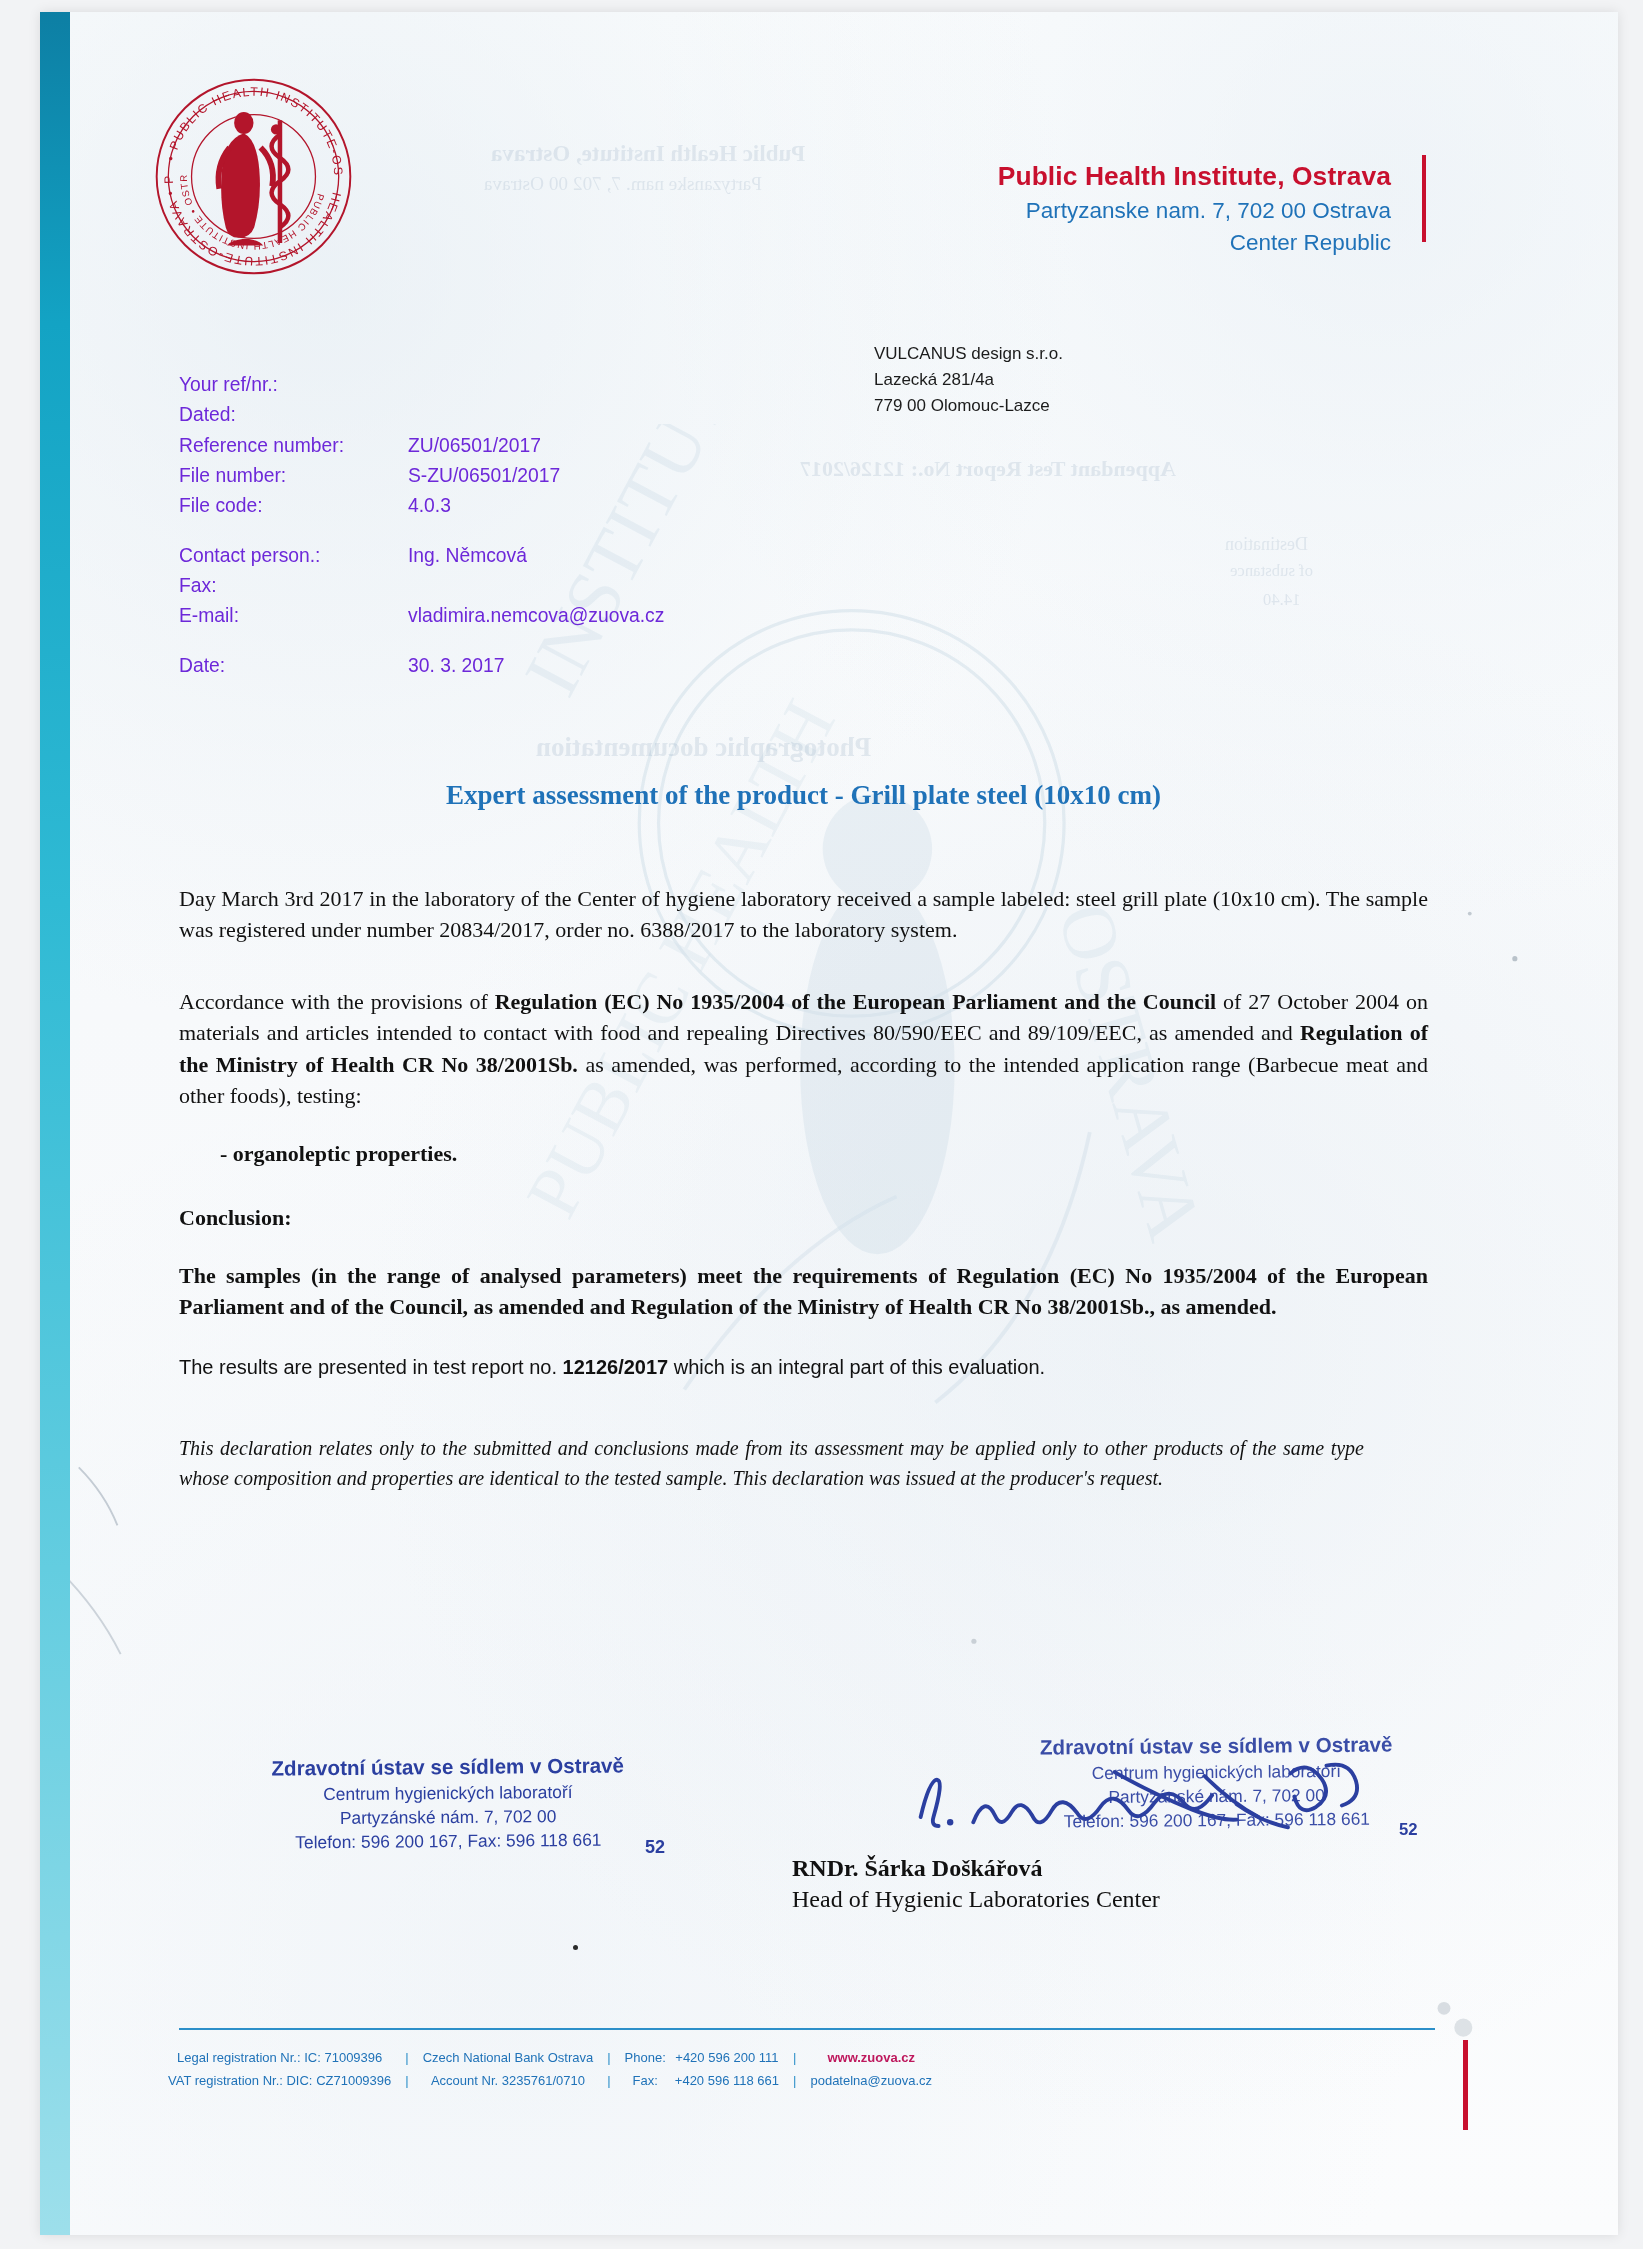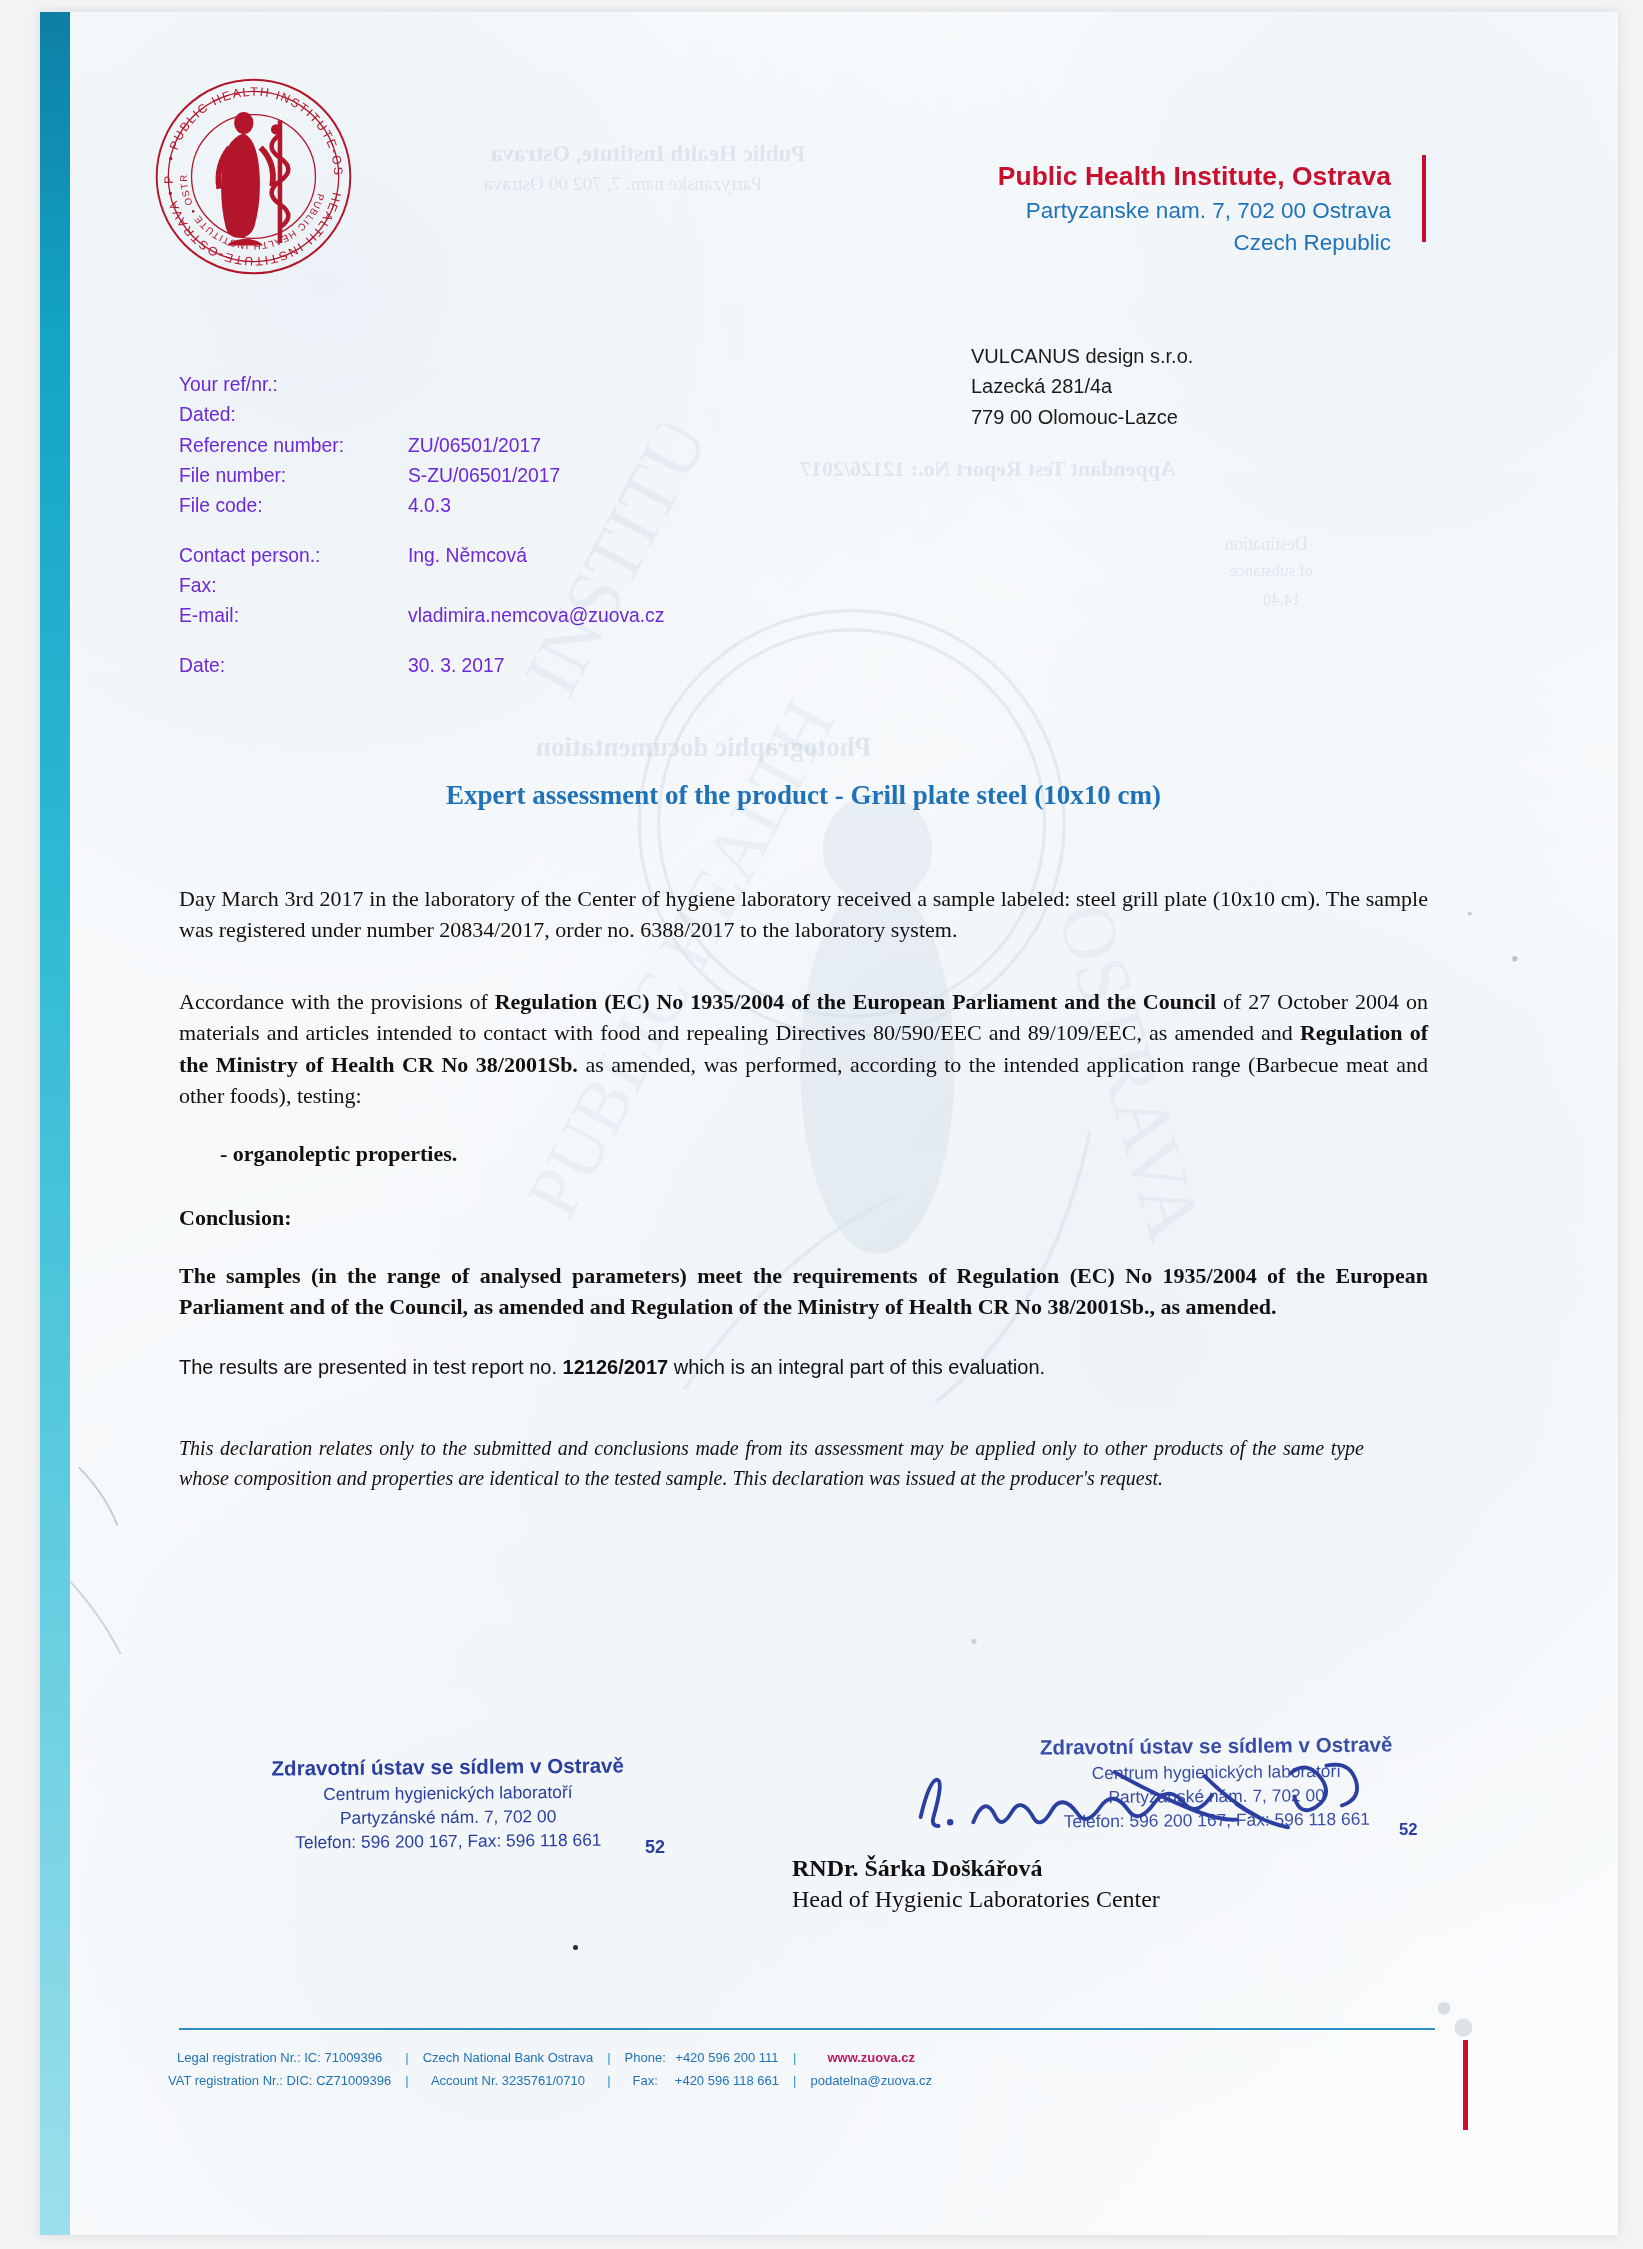--- a/index.html
+++ b/index.html
@@ -91,23 +91,23 @@
   .hdr-sub {
     color: #1f72b8;
     font-size: 22.5px;
     line-height: 1.32;
     margin-top: 2.6px;
   }
 
   
   .recipient {
     position: absolute;
-    left: 971px;
+    left: 874px;
     top: 341px;
-    font-size: 20px;
+    font-size: 17px;
     color: #1b1b1b;
     line-height: 1.52;
   }
 
   
   .ref-table {
     position: absolute;
     left: 179px;
     top: 372px;
     font-size: 19.3px;
@@ -387,21 +387,21 @@
 
       <line x1="206" y1="78" x2="206" y2="268" stroke="#b3152b" stroke-width="7"></line>
       <path d="M206 100 q-26 18 0 36 q26 18 0 36 q-26 18 0 36 q26 18 0 36" stroke="#b3152b" stroke-width="7" fill="none"></path>
       <circle cx="200" cy="92" r="8" fill="#b3152b"></circle>
     </g>
   </svg>
 
   <div class="hdr-block">
     <div class="hdr-title">Public Health Institute, Ostrava</div>
     <div class="hdr-sub">Partyzanske nam. 7, 702 00 Ostrava</div>
-    <div class="hdr-sub">Czech Republic</div>
+    <div class="hdr-sub">Center Republic</div>
   </div>
 
   <div class="recipient">
     <div>VULCANUS design s.r.o.</div>
     <div>Lazecká 281/4a</div>
     <div>779 00 Olomouc-Lazce</div>
   </div>
 
   <div class="ref-table">
     <table>

